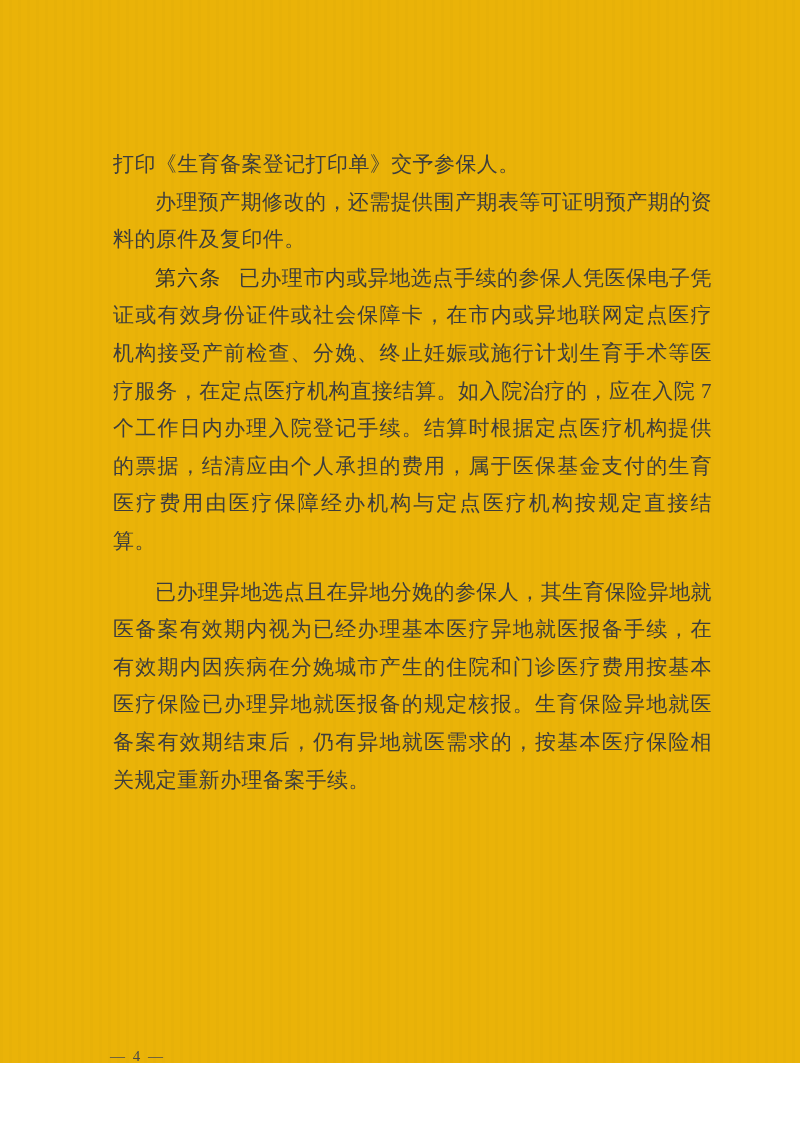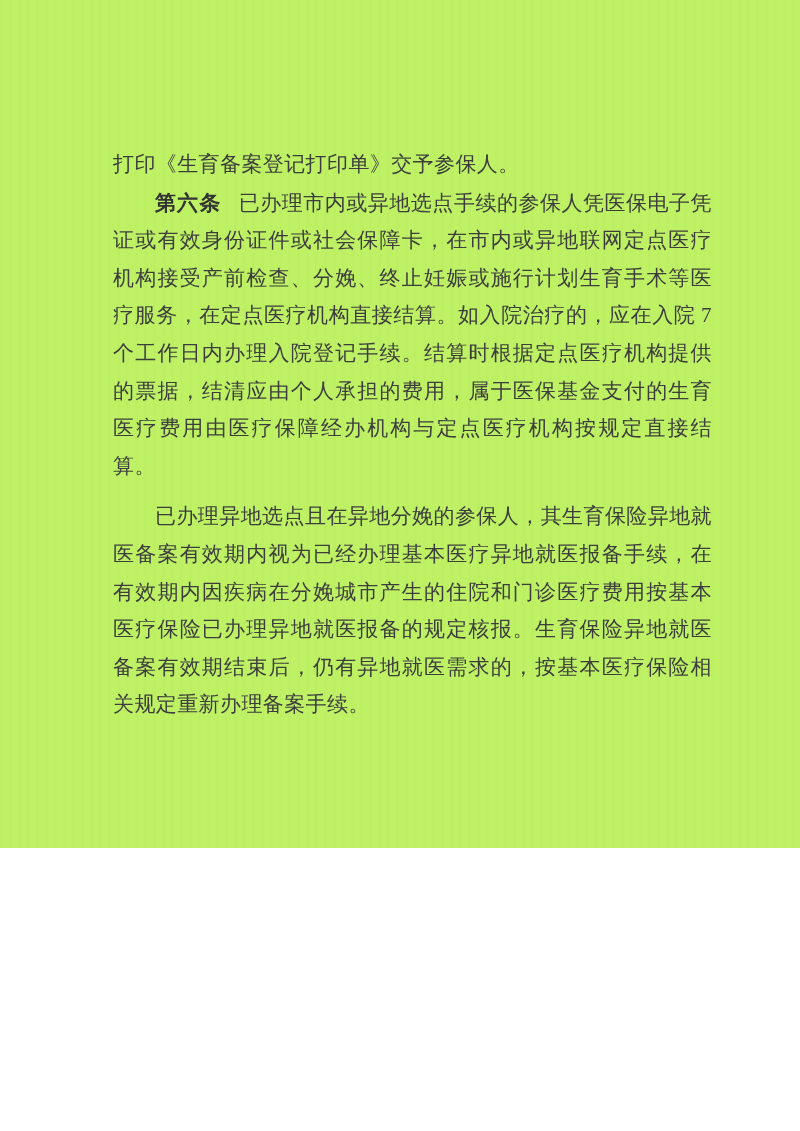--- a/index.html
+++ b/index.html
@@ -3,22 +3,22 @@
 <meta charset="utf-8">
 <style>
   html, body {
     margin: 0;
     padding: 0;
     background: #ffffff;
   }
   .page {
     position: relative;
     width: 800px;
-    height: 848px;
-    background: #bef264;
+    height: 1063px;
+    background: #eab308;
     overflow: hidden;
     font-family: "Liberation Serif", "DejaVu Serif", serif;
     color: #3d3d3d;
   }
   
   .page::before {
     content: "";
     position: absolute;
     inset: 0;
     background: repeating-linear-gradient(
@@ -48,21 +48,21 @@
     text-indent: 0;
   }
   .para.gap-small {
     margin-top: 9px;
   }
   .para.gap-large {
     margin-top: 13px;
     font-family: Liberation Serif, serif;
   }
   .article-label {
-    font-weight: 700;
+    font-weight: 400;
     font-family: "Liberation Sans", "DejaVu Sans", sans-serif;
     color: #333333;
     margin-right: 0.55em;
     letter-spacing: 1px;
   }
   .page-footer {
     position: absolute;
     left: 110px;
     top: 1046px;
     font-size: 15px;
@@ -76,20 +76,23 @@
 <body>
 
 <div class="page">
 
   <main class="content">
 
     <p class="para no-indent">
       <span>打印《生育备案登记打印单》交予参保人。</span>
     </p>
 
+    <p class="para">
+      <span>办理预产期修改的，还需提供围产期表等可证明预产期的资料的原件及复印件。</span>
+    </p>
 
     <p class="para">
       <strong class="article-label">第六条</strong>
       <span>已办理市内或异地选点手续的参保人凭医保电子凭证或有效身份证件或社会保障卡，在市内或异地联网定点医疗机构接受产前检查、分娩、终止妊娠或施行计划生育手术等医疗服务，在定点医疗机构直接结算。如入院治疗的，应在入院 7 个工作日内办理入院登记手续。结算时根据定点医疗机构提供的票据，结清应由个人承担的费用，属于医保基金支付的生育医疗费用由医疗保障经办机构与定点医疗机构按规定直接结算。</span>
     </p>
 
 
 
     <p class="para gap-large">
       <span>已办理异地选点且在异地分娩的参保人，其生育保险异地就医备案有效期内视为已经办理基本医疗异地就医报备手续，在有效期内因疾病在分娩城市产生的住院和门诊医疗费用按基本医疗保险已办理异地就医报备的规定核报。生育保险异地就医备案有效期结束后，仍有异地就医需求的，按基本医疗保险相关规定重新办理备案手续。</span>

